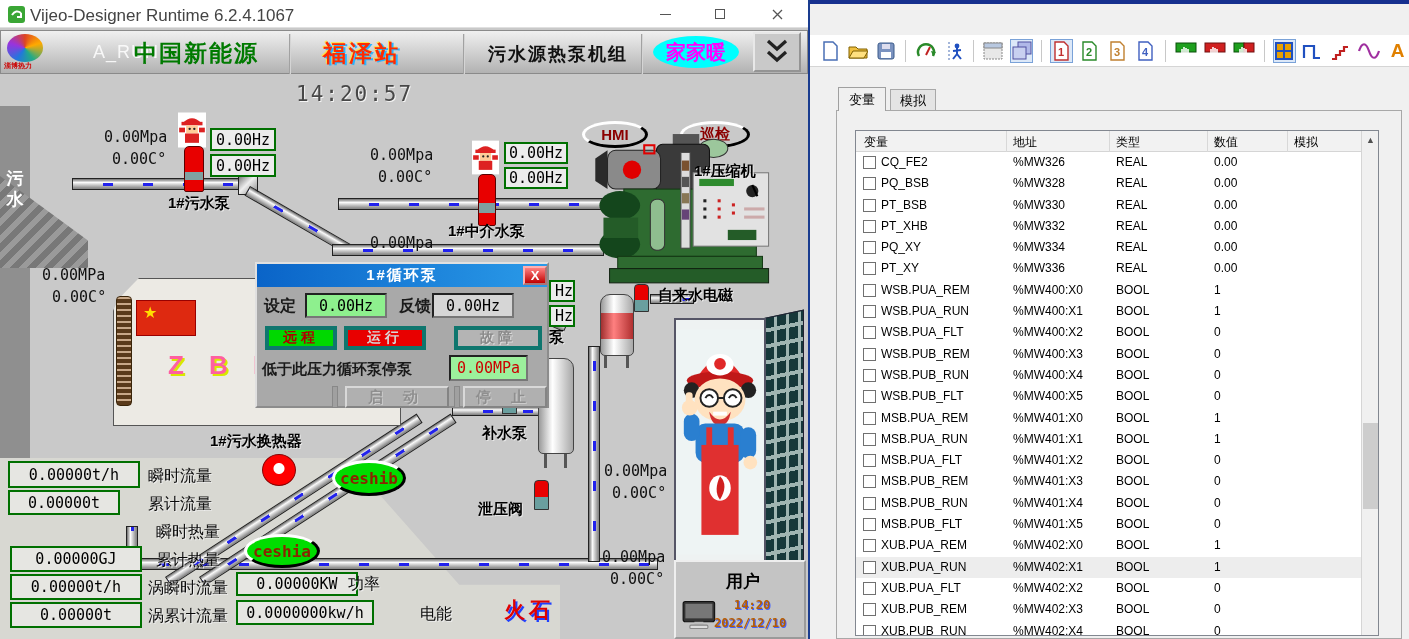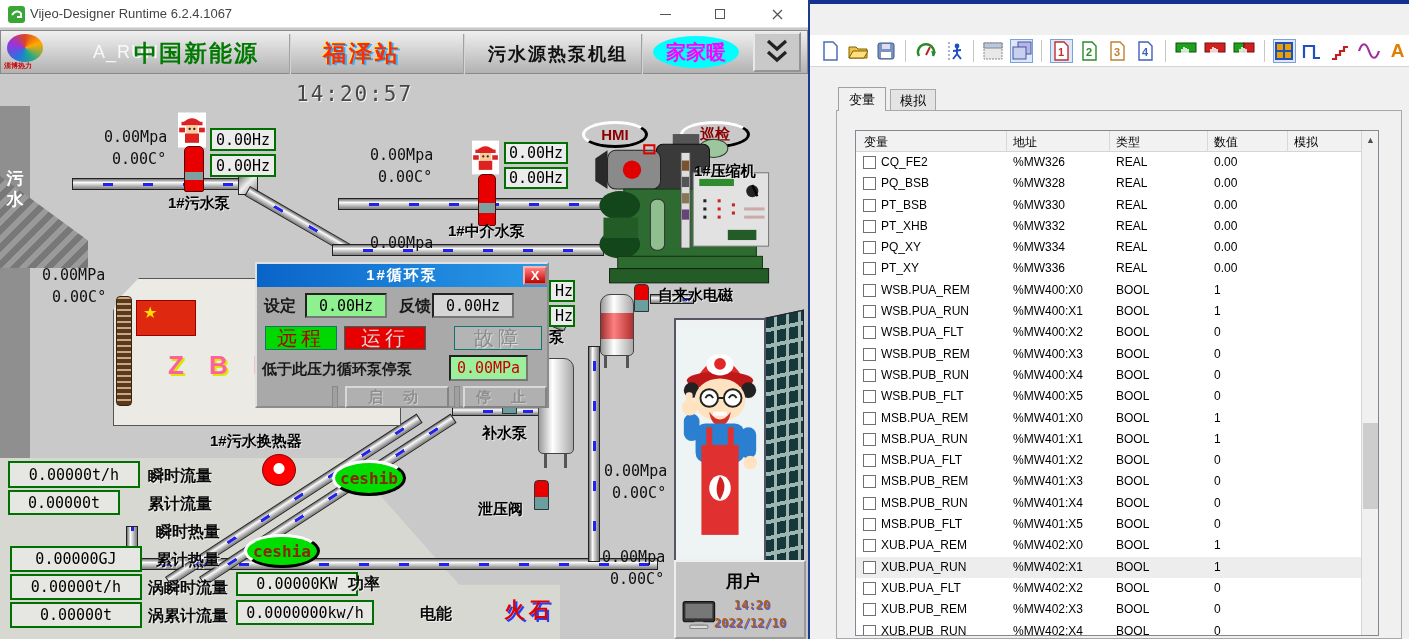--- a/index.html
+++ b/index.html
@@ -4,21 +4,21 @@
 <style>
   * { margin:0; padding:0; box-sizing:border-box; }
   html,body { width:1409px; height:639px; overflow:hidden; }
   body { font-family:"Liberation Sans", sans-serif; background:#1a3c8f; position:relative; }
   .abs { position:absolute; }
   .mono { font-family:"DejaVu Sans Mono", monospace; }
 
   
   #lw { left:0; top:0; width:808px; height:639px; background:#fff; border-right:2px solid #123; }
   #lw-titlebar { left:0; top:0; width:808px; height:28px; background:#fff; border-bottom:1px solid #e0e0e0; }
-  #lw-title { left:30px; top:6px; font-size:13px; color:#444; }
+  #lw-title { left:30px; top:6px; font-size:17px; color:#444; }
   .winbtn { width:34px; height:22px; top:3px; display:flex; align-items:center; justify-content:center; cursor:pointer; }
   .glyph-min { width:11px; height:1px; background:#555; }
   .glyph-max { width:10px; height:10px; border:1px solid #555; }
   .hmi { left:0; top:28px; width:808px; height:611px; background:#c9c9c9; overflow:hidden; }
 
   
   .hmi-header { left:0; top:2px; width:808px; height:44px; background:linear-gradient(#f0f0f0,#b2b2b2); border:1px solid #8a8a8a; }
   .hd-sep { top:3px; width:2px; height:40px; background:linear-gradient(90deg,#888,#eee); }
   .ghost { color:#ffffff; opacity:.85; font-size:18px; letter-spacing:1px; }
   .company { color:#007a00; font-weight:bold; font-size:23px; letter-spacing:2px; }
@@ -52,33 +52,33 @@
   .gauge-label { font-family:"DejaVu Sans Mono",monospace; font-size:15px; color:#111; }
   .plant-label { font-weight:bold; font-size:15px; color:#000; text-shadow:1px 1px 0 #e8e8e8; }
 
   .exchanger { background:#eceae4; border:1px solid #555; clip-path:polygon(2% 14%,9% 0,100% 0,100% 100%,0 100%,0 22%); }
   .coil { background:repeating-linear-gradient(0deg,#5a3a1a 0 4px,#c8a888 4px 6px); border:1px solid #3a2408; border-radius:4px; }
   .flag { background:#de2910; display:flex; align-items:flex-start; border:1px solid #900; }
   .flag .star { color:#ffde00; font-size:16px; margin:2px 0 0 6px; }
   .zbrl { color:#ff5fa0; font-weight:bold; font-size:26px; letter-spacing:9px; text-shadow:2px 2px 0 #d8e800; }
 
   .metric-box { border:2px solid #007000; background:#e6e6e2; color:#000; font-family:"DejaVu Sans Mono",monospace; font-size:15px; display:flex; align-items:center; justify-content:center; }
-  .metric-label { font-weight:bold; font-size:16px; color:#0a0a0a; text-shadow:1px 1px 0 #eee; }
+  .metric-label { font-weight:normal; font-size:16px; color:#0a0a0a; text-shadow:1px 1px 0 #eee; }
   .lightpoly { background:#d8d8d2; clip-path:polygon(0 0,62% 0,82% 70%,100% 70%,100% 100%,0 100%); }
 
   
   .dialog { background:#a9a9a9; border:2px outset #e0e0e0; z-index:50; }
   .dlg-title { position:absolute; left:0; top:0; right:0; height:23px; background:linear-gradient(90deg,#0a64c8,#2a9ae8); color:#fff; font-weight:bold; font-size:15px; display:flex; align-items:center; justify-content:center; letter-spacing:2px; }
   .dlg-close { position:absolute; width:24px; height:19px; background:linear-gradient(#ff8080,#c00000); border:2px outset #ffb0b0; color:#fff; font-weight:bold; font-size:13px; display:flex; align-items:center; justify-content:center; cursor:pointer; }
   .fld { position:absolute; border:2px inset #777; font-family:"DejaVu Sans Mono",monospace; font-size:15px; display:flex; align-items:center; justify-content:center; }
   .fld-set { background:#8ef08e; color:#000; }
   .fld-fb { background:#d6d6d6; color:#000; }
   .fld-low { background:#9cf09c; color:#cc0000; }
   .dlg-label { position:absolute; font-size:16px; font-weight:bold; color:#1a1a1a; }
-  .stat { position:absolute; font-weight:normal; font-size:20px; display:flex; align-items:center; justify-content:center; border:1px solid #0f766e; letter-spacing:4px; }
+  .stat { position:absolute; font-weight:bold; font-size:14px; display:flex; align-items:center; justify-content:center; border:4px solid #0f766e; letter-spacing:4px; }
   .stat-remote { background:#00d800; color:#b00000; }
   .stat-run { background:#e80000; color:#d8d8d8; }
   .stat-fault { background:#b4b4b4; color:#8a8a8a; text-shadow:1px 1px 0 #ddd; }
   .cmd { position:absolute; background:#b0b0b0; border:2px outset #d8d8d8; color:#8f8f8f; font-weight:bold; font-size:15px; letter-spacing:8px; display:flex; align-items:center; justify-content:center; text-shadow:1px 1px 0 #ccc; cursor:pointer; }
   .cmd-sep { position:absolute; width:6px; height:22px; border:1px solid #888; background:#a0a0a0; }
 
   .bld-face { background:#eef2f2; border:2px solid #556; }
   .bld-side { background:#16383a; background-image:repeating-linear-gradient(0deg,transparent 0 12px,#9fb5b2 12px 16px),repeating-linear-gradient(90deg,transparent 0 9px,#9fb5b2 9px 12px); border:1px solid #223; transform:skewY(-12deg); transform-origin:left bottom; }
   .user-panel { background:#c4c4c4; border:2px outset #eee; }
   .user-title { font-weight:bold; font-size:17px; color:#000; }

